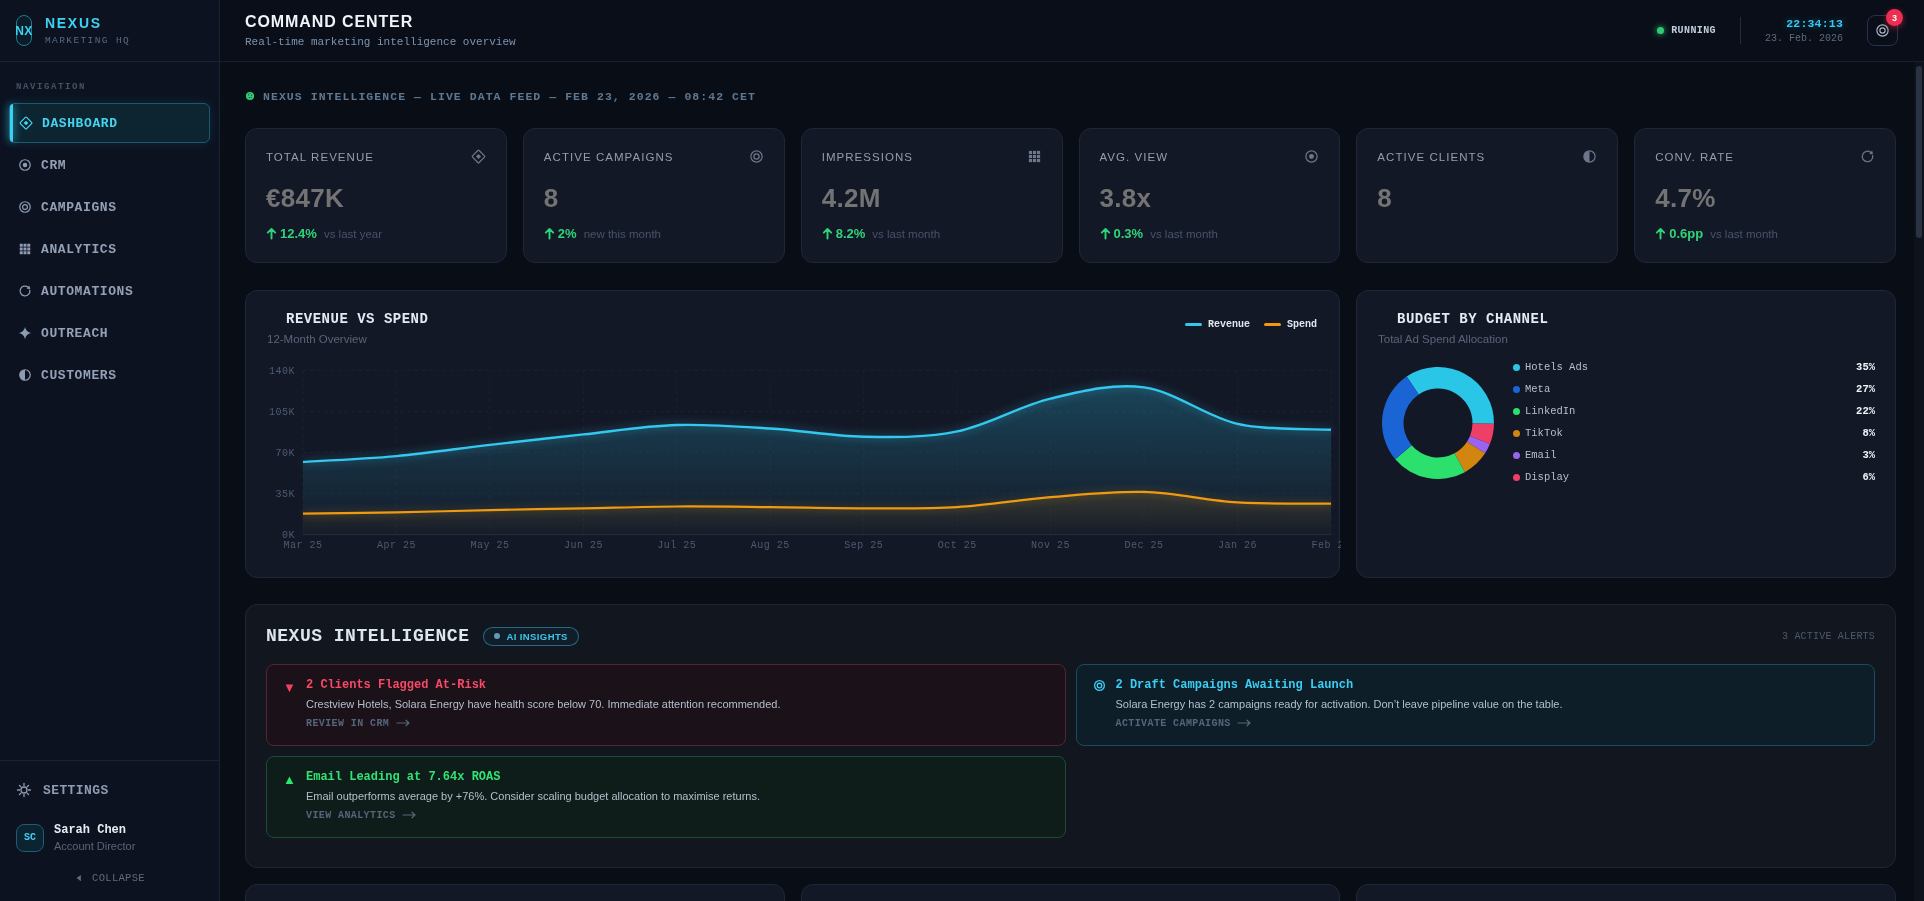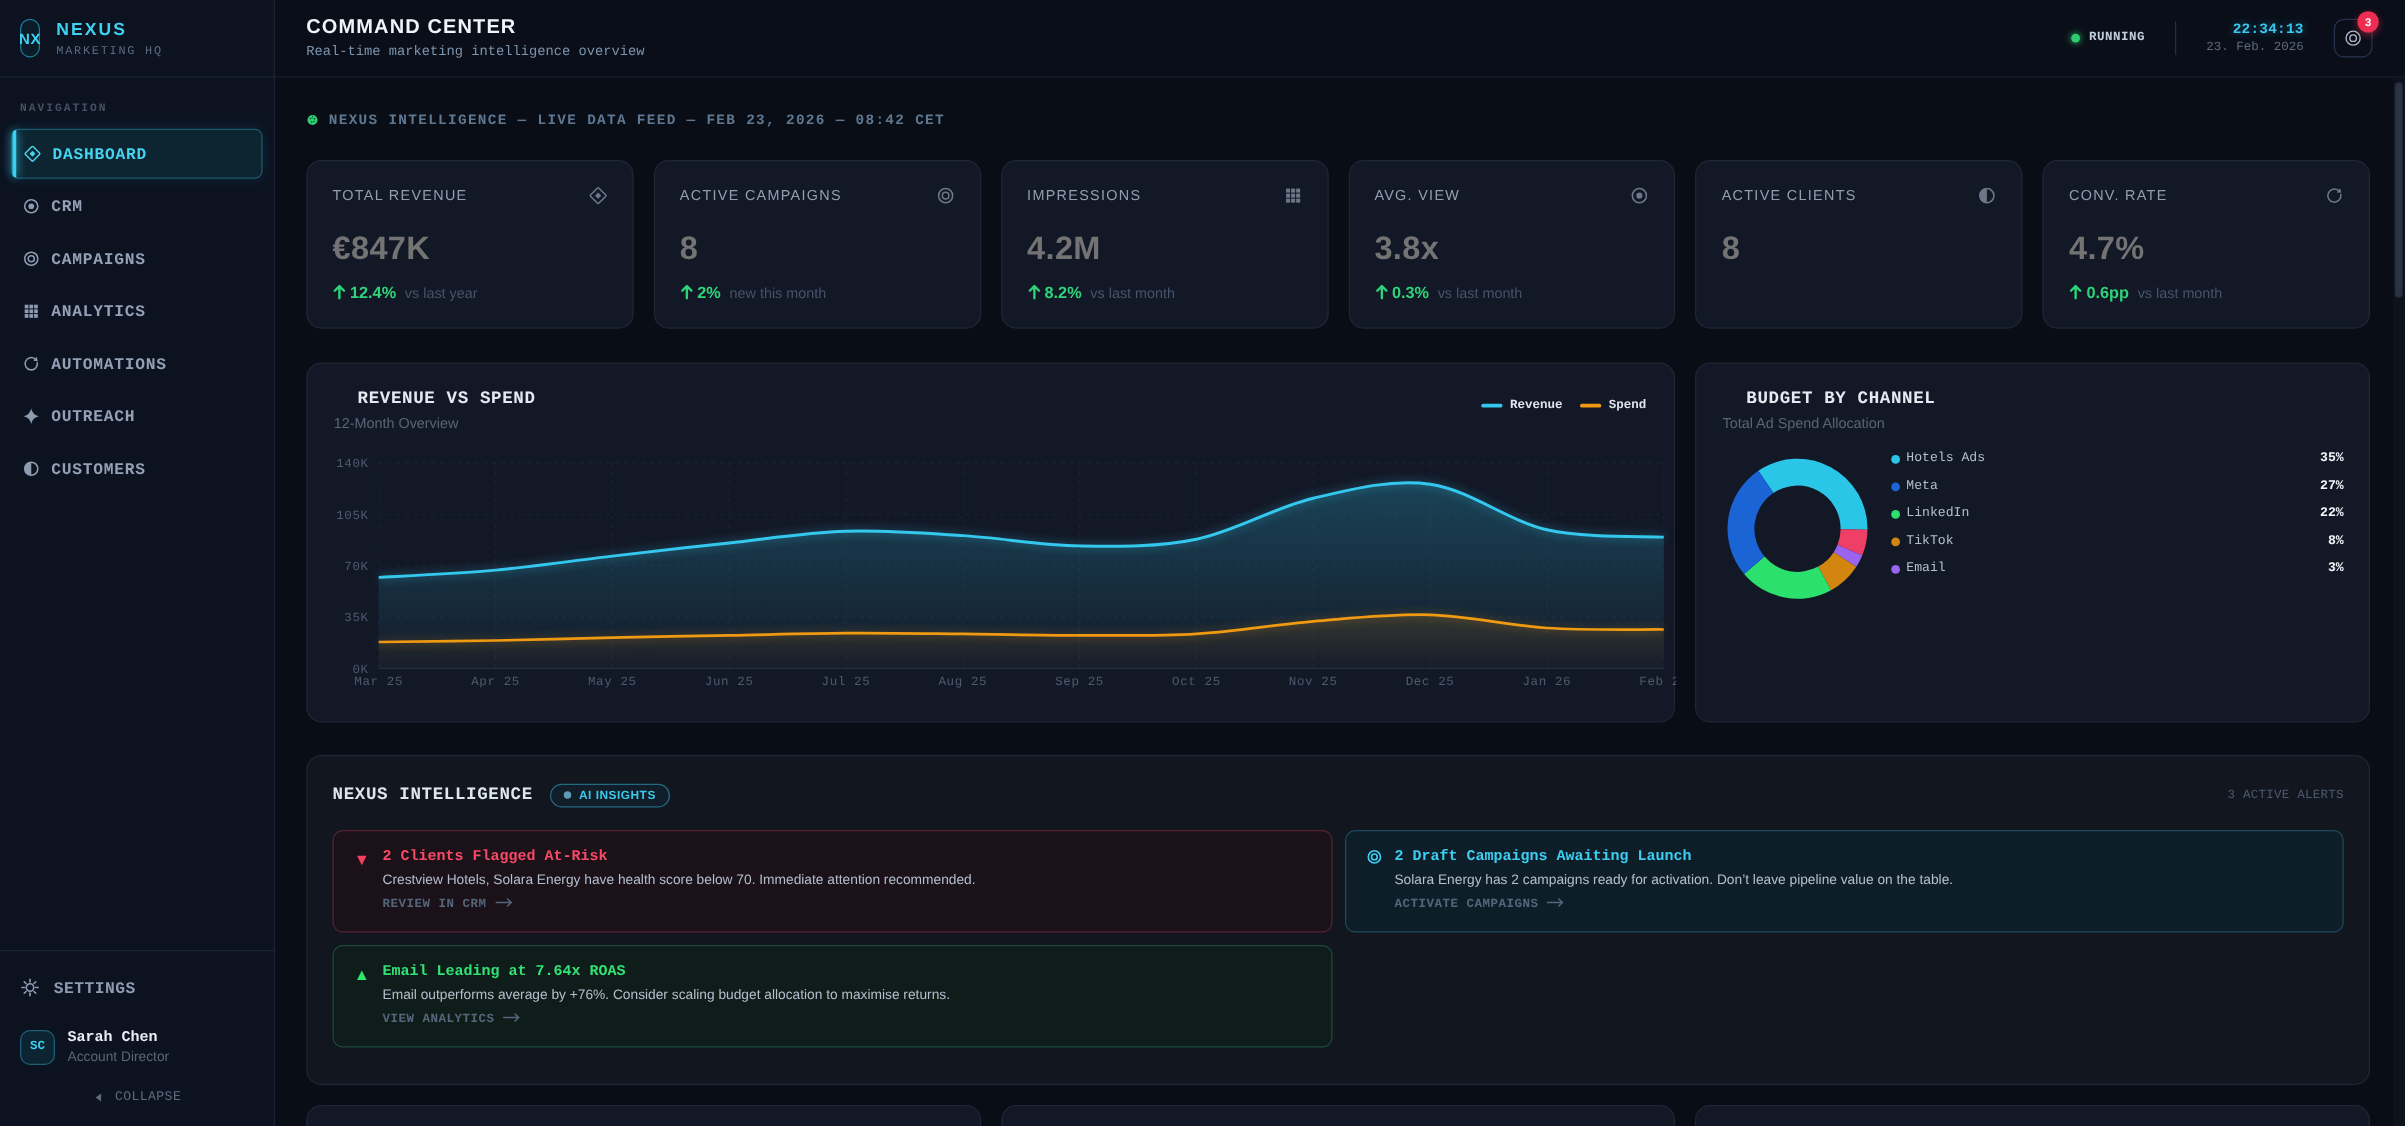--- a/index.html
+++ b/index.html
@@ -57,21 +57,21 @@
 .gv { stroke:#1a2232; stroke-width:1; stroke-dasharray:3 4; }
 .cleg { position:absolute; right:22px; top:28px; display:flex; gap:14px; align-items:center; }
 .cleg .li { display:flex; align-items:center; gap:6px; font-family:"Liberation Mono",monospace; font-size:10px; font-weight:bold; color:#dfe6ef; }
 .lline { width:17px; height:2.5px; border-radius:2px; }
 .lrow { display:flex; align-items:center; height:22px; }
 .ldot { width:7px; height:7px; border-radius:50%; margin-right:5px; flex:none; }
 .llab { font-family:"Liberation Mono",monospace; font-size:10.5px; color:#b3bfd0; }
 .lpct { margin-left:auto; font-family:"Liberation Mono",monospace; font-size:10.5px; font-weight:bold; color:#f0f4f9; }
 .intel { margin-top:26px; background:#11161f; border:1px solid #1f2636; border-radius:12px; height:264px; padding:18px 20px; }
 .ihead { display:flex; align-items:center; height:26px; }
-.ititle { font-family:"Liberation Mono",monospace; font-weight:bold; font-size:14px; letter-spacing:0.5px; color:#dde5ee; }
+.ititle { font-family:"Liberation Mono",monospace; font-weight:bold; font-size:18px; letter-spacing:0.5px; color:#dde5ee; }
 .pill { margin-left:14px; display:flex; align-items:center; gap:6px; border:1px solid rgba(56,200,240,.45); background:rgba(30,140,180,.07); border-radius:999px; padding:3px 10px; color:#3cc8ea; font-size:9.5px; font-weight:bold; letter-spacing:0.4px; }
 .pdot { width:6px; height:6px; border-radius:50%; background:#5f9cb8; }
 .ialerts { margin-left:auto; font-family:"Liberation Mono",monospace; font-size:10px; letter-spacing:0.2px; color:#4d5a6e; }
 .agrid { display:grid; grid-template-columns:1fr 1fr; gap:10px; margin-top:15px; }
 .abox { border-radius:8px; height:82px; padding:13px 16px 0 39px; position:relative; }
 .abox .aic { position:absolute; left:16px; top:15px; font-size:13px; }
 .atitle { font-family:"Liberation Mono",monospace; font-weight:bold; font-size:12px; letter-spacing:0px; }
 .adesc { font-size:11px; color:#b4bfce; margin-top:6px; }
 .alink { font-family:"Liberation Mono",monospace; font-size:10px; letter-spacing:0.4px; color:#55657a; margin-top:8px; font-weight:bold; }
 .abox.red { background:#1a1119; border:1px solid #582335; }
@@ -425,20 +425,25 @@
             <div class="lrow">
               <span class="ldot" style="background:#d2850f"></span>
               <span class="llab">TikTok</span>
               <span class="lpct">8%</span>
             </div>
             <div class="lrow">
               <span class="ldot" style="background:#9a63f0"></span>
               <span class="llab">Email</span>
               <span class="lpct">3%</span>
             </div>
+            <div class="lrow">
+              <span class="ldot" style="background:#ee3f67"></span>
+              <span class="llab">Display</span>
+              <span class="lpct">6%</span>
+            </div>
           </div>
       </div>
     </div>
     <div class="intel">
       <div class="ihead">
         <span class="ititle">NEXUS INTELLIGENCE</span>
         <span class="pill"><span class="pdot"></span>AI INSIGHTS</span>
         <span class="ialerts">3 ACTIVE ALERTS</span>
       </div>
       <div class="agrid">

